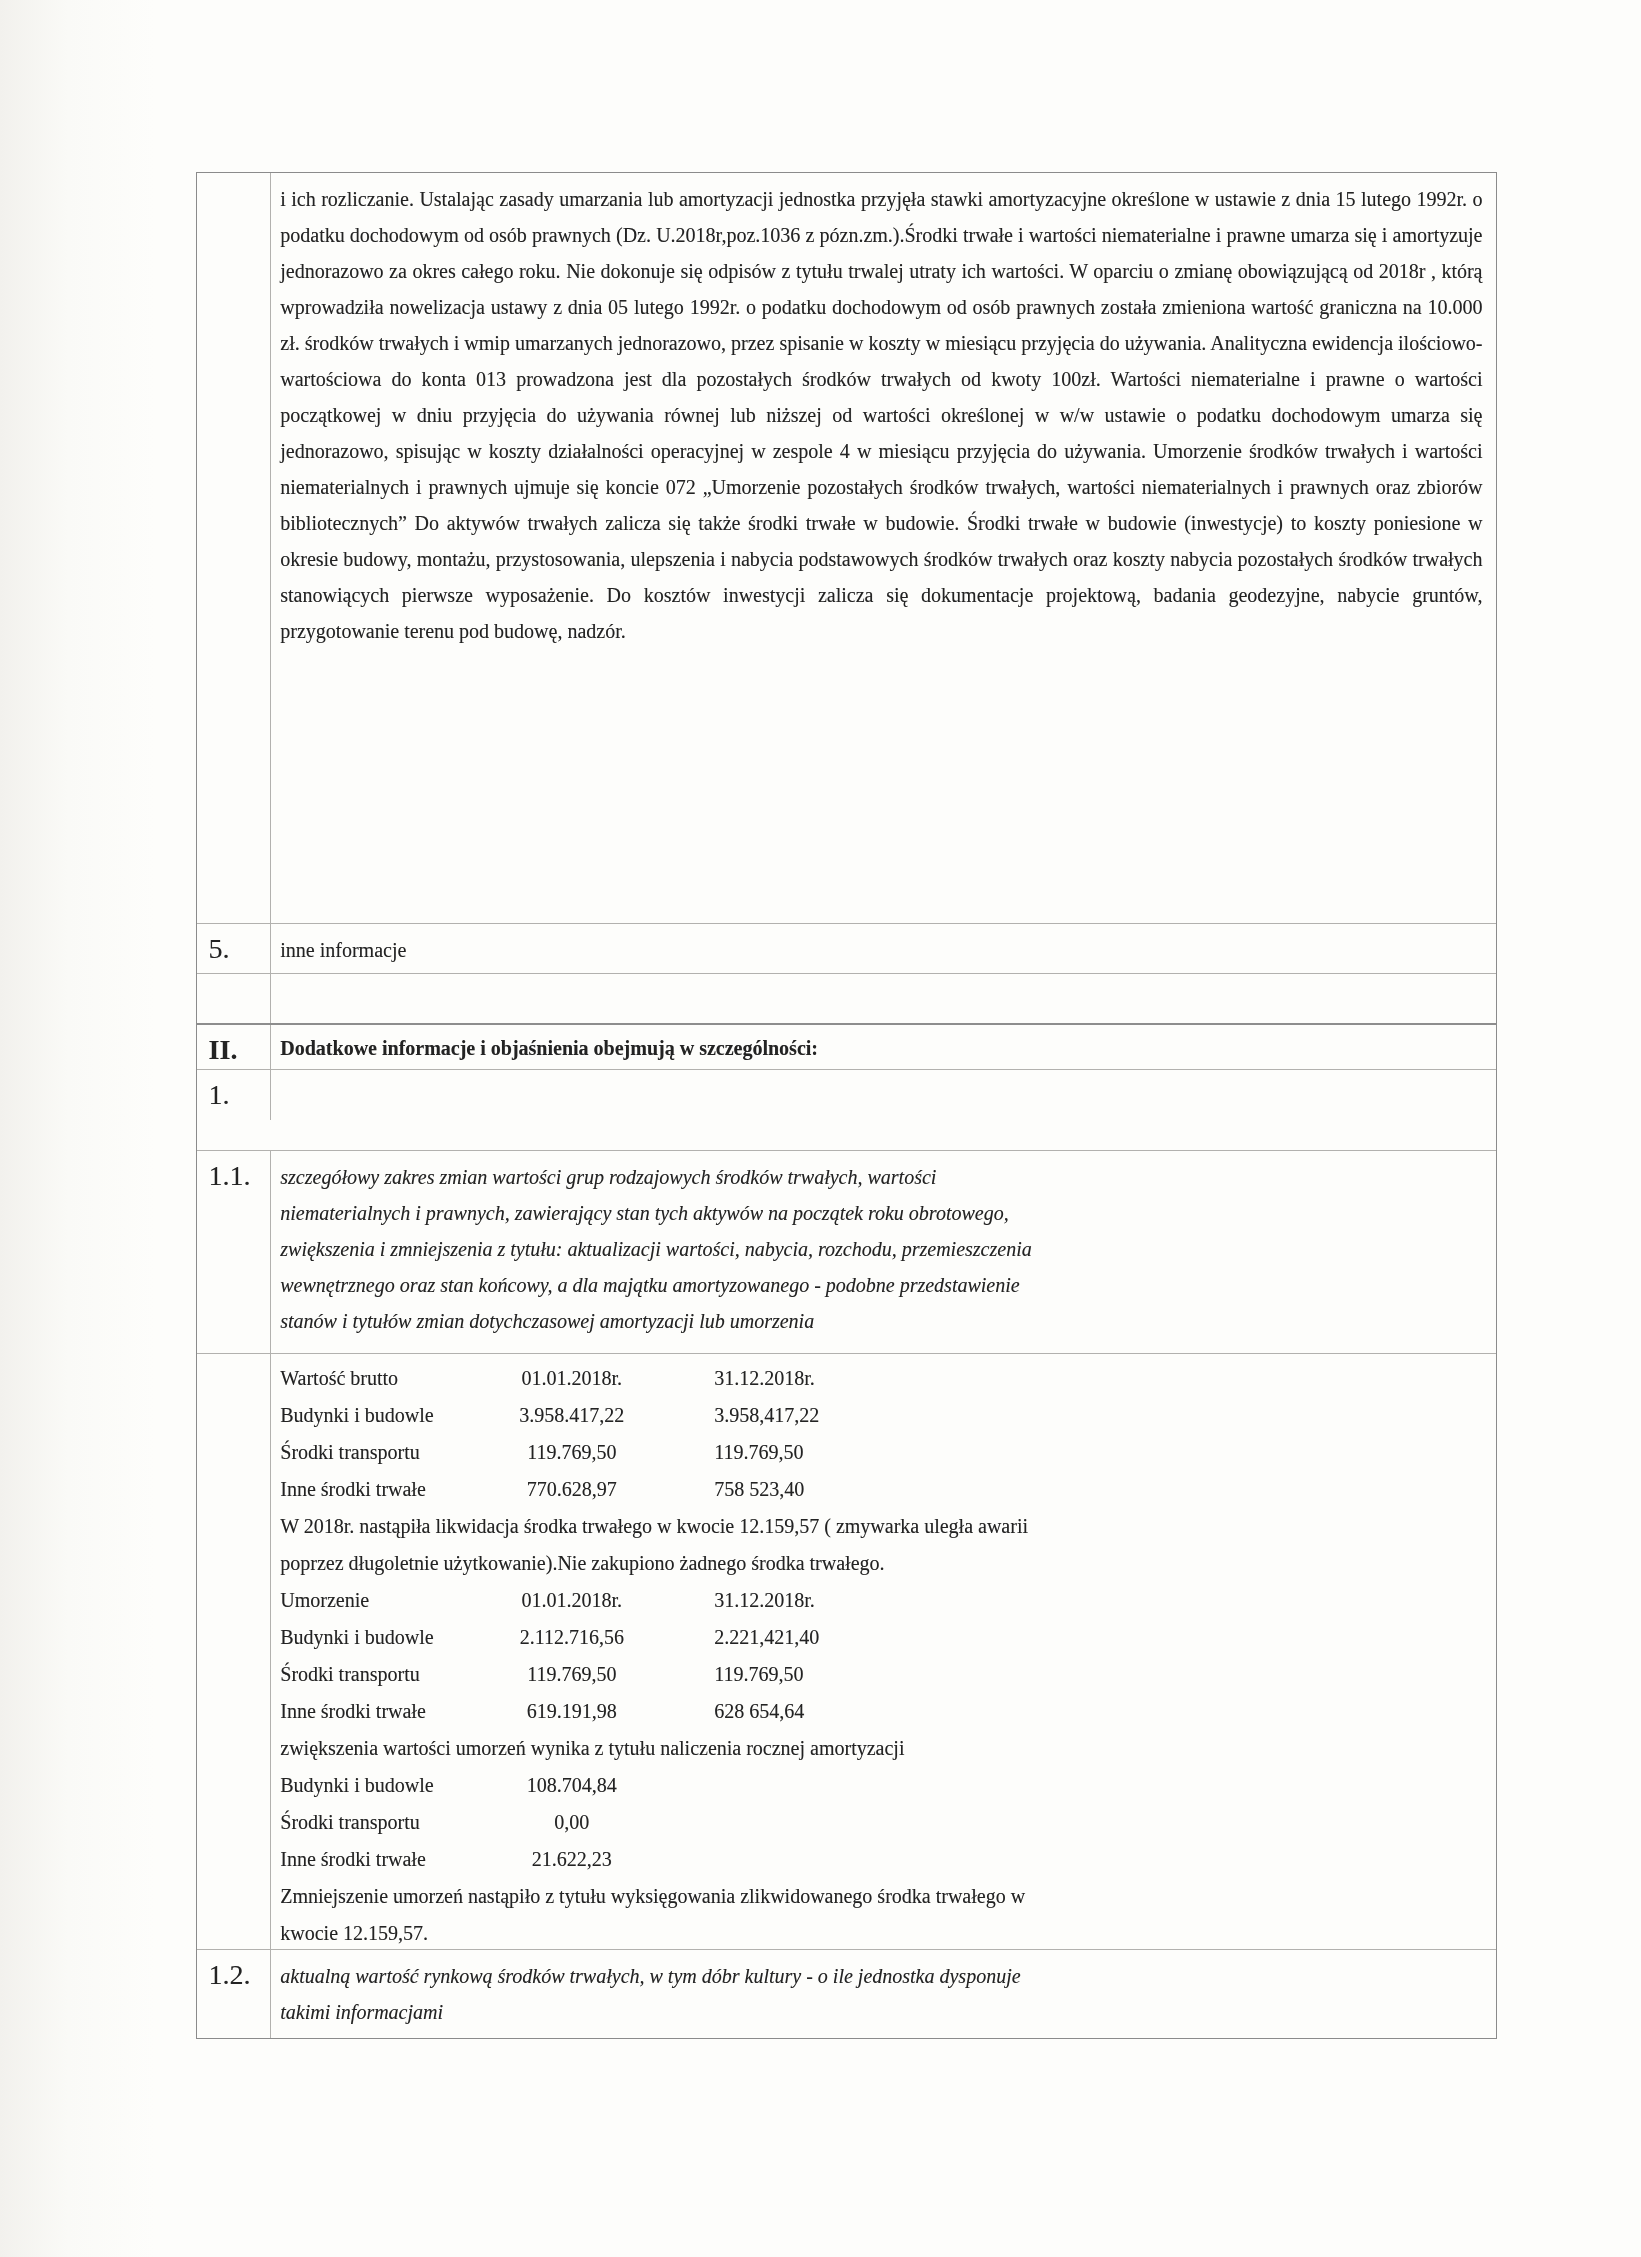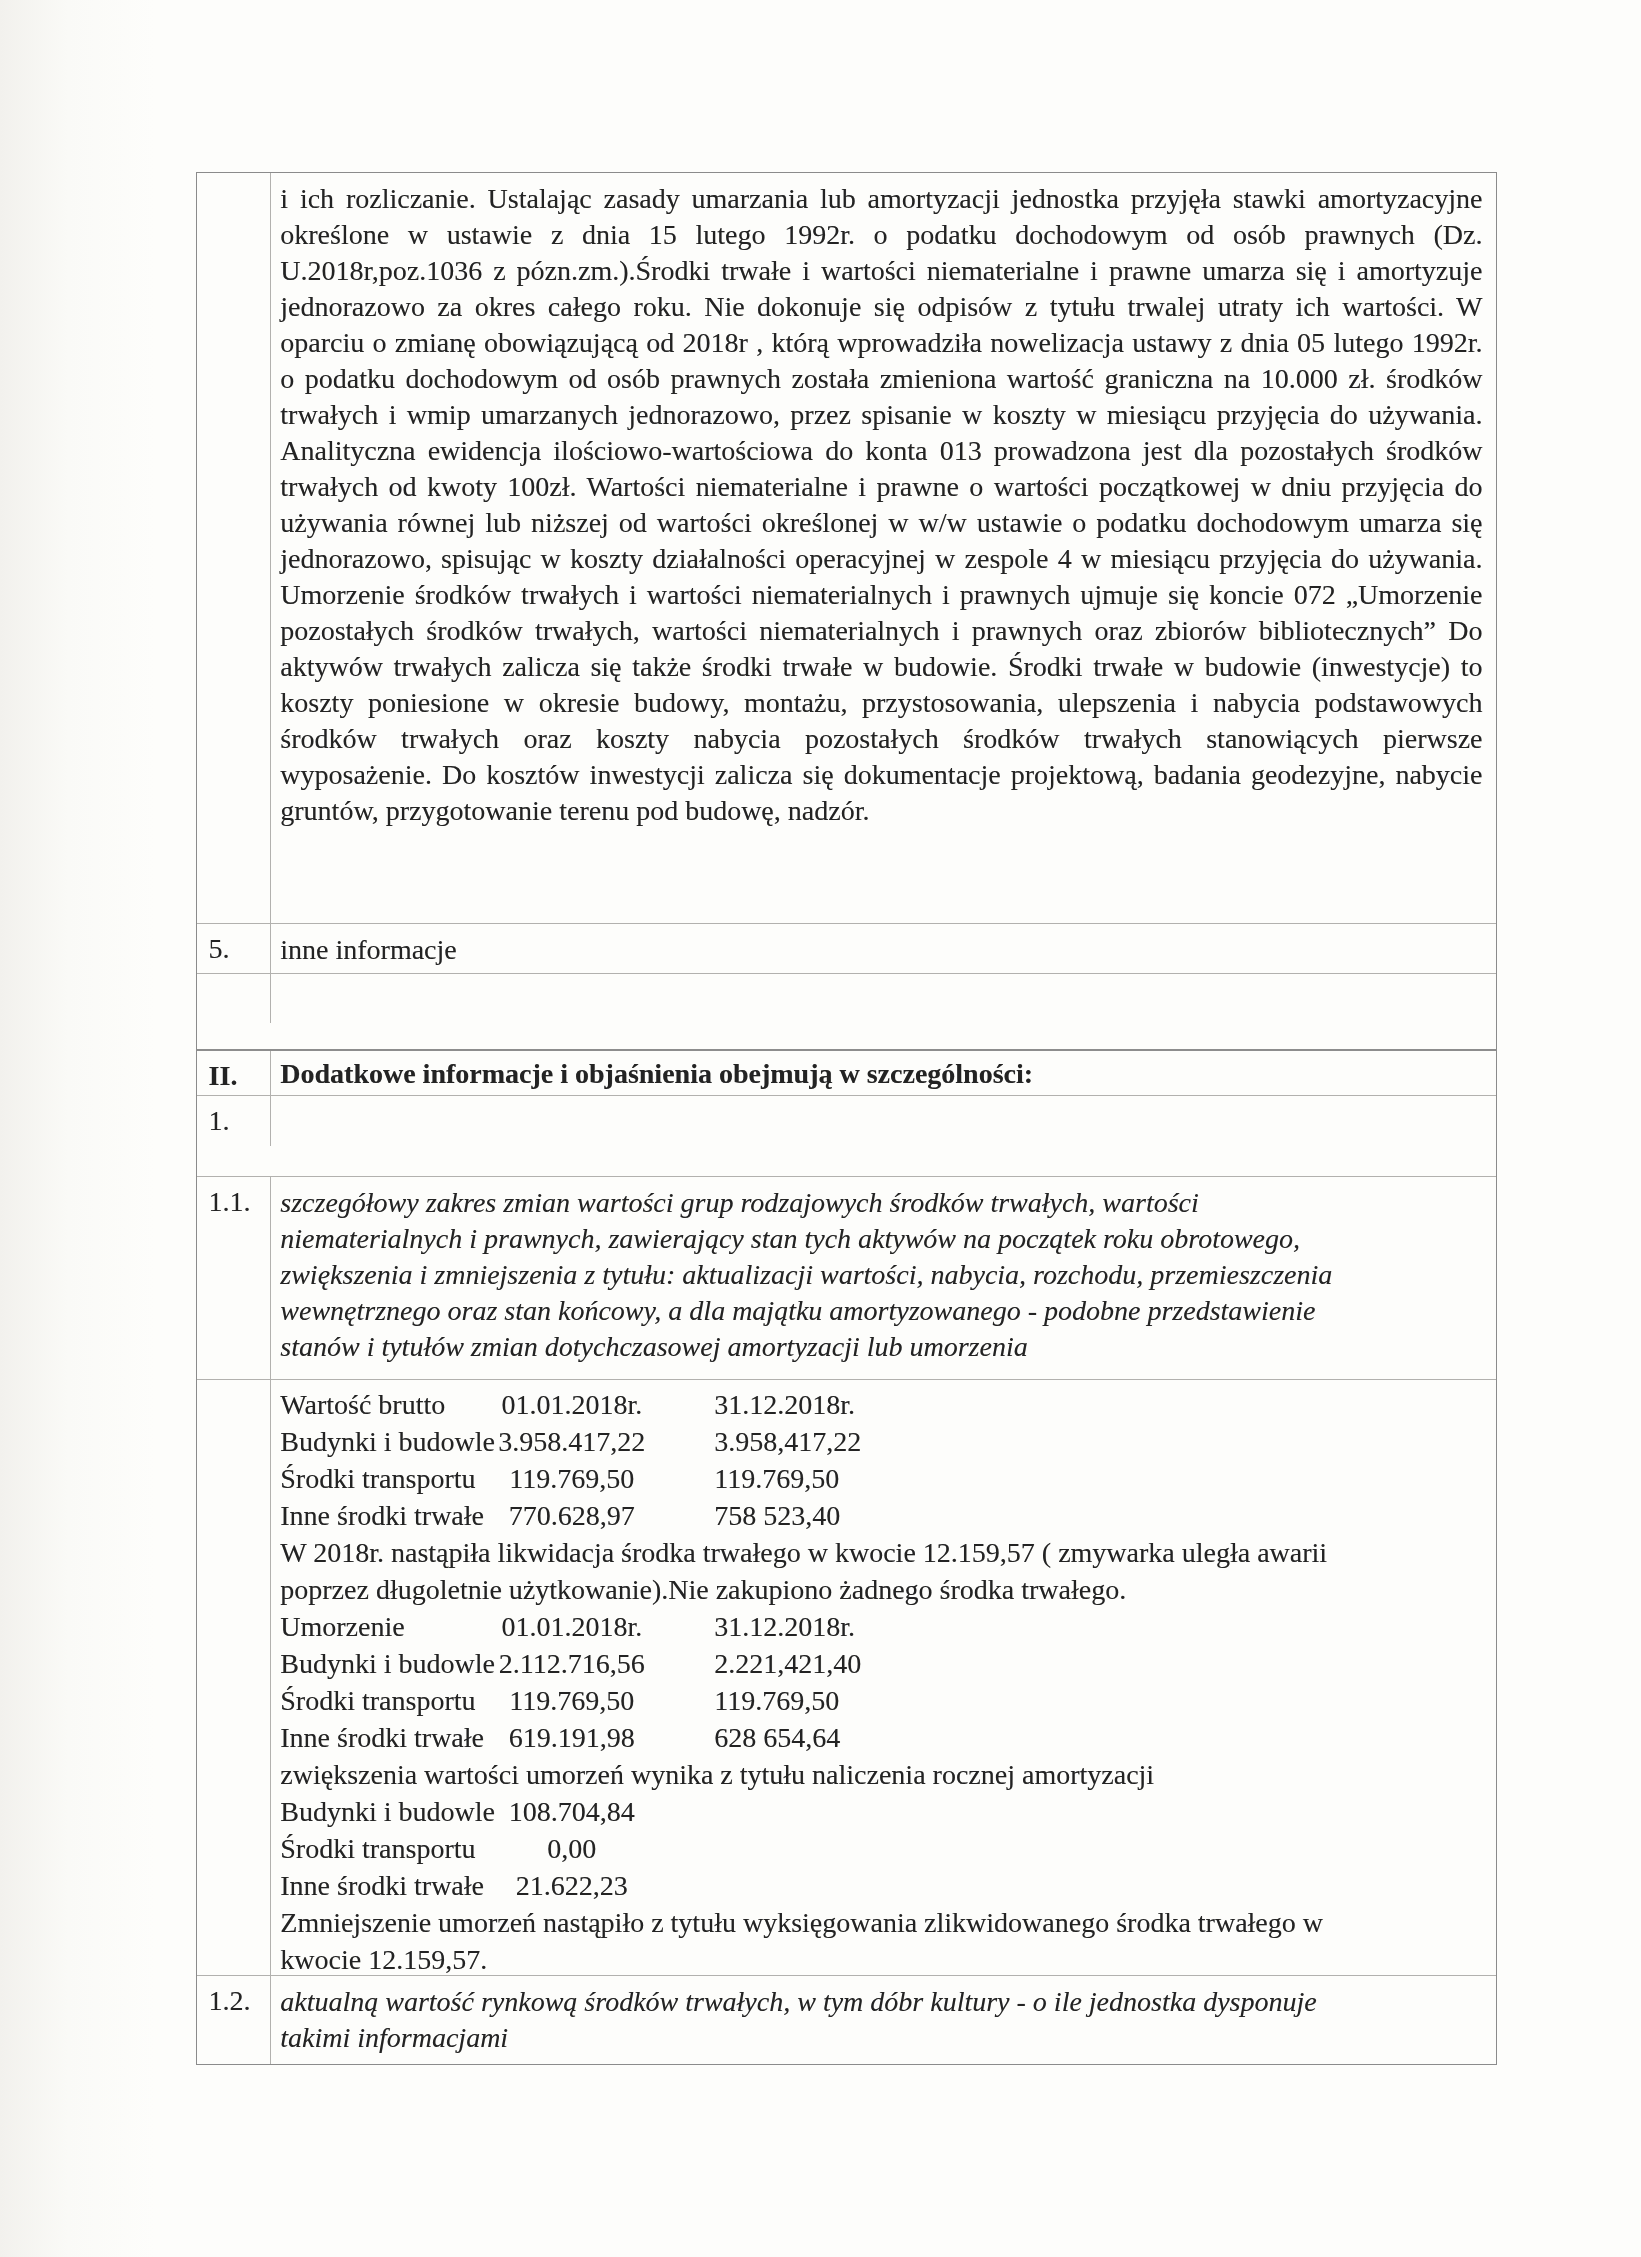--- a/index.html
+++ b/index.html
@@ -9,27 +9,27 @@
     font-family:"Liberation Serif","DejaVu Serif",serif;
     color:#232323;
     text-shadow:0.2px 0.2px 0.3px rgba(50,50,50,0.35);
   }
   .doc-table{
     position:absolute;left:196px;top:172px;width:1301px;
     border:1.9px solid #8b8b8b;background:#fdfdfb;box-sizing:border-box;
   }
   .row{display:flex;overflow:hidden;box-sizing:border-box;}
   .row + .row{border-top:1px solid #b2b1ae;}
-  .row.sep{border-top:2.9px double #8d8d8d;margin-top:26px;}
+  .row.sep{border-top:2.9px double #8d8d8d;}
   .num{
     flex:0 0 61px;width:61px;border-right:1px solid #b2b1ae;
     padding:6.8px 0 0 11.6px;font-size:28px;line-height:36px;
   }
   .cell{
-    flex:1;padding:7.7px 13.5px 0 9.7px;font-size:28px;line-height:36px;
+    flex:1;padding:7.7px 13.5px 0 9.7px;font-size:20px;line-height:36px;
     box-sizing:border-box;min-width:0;
   }
   .just{text-align:justify;text-align-last:left;}
   .prelines{white-space:pre-line;font-style:italic;}
   .bold{font-weight:bold;}
   .bold-num{font-weight:bold;}
   .r0{height:750px;}
   .r1{height:50px;}
   .r2{height:50px;}
   .r3{height:46px;}

